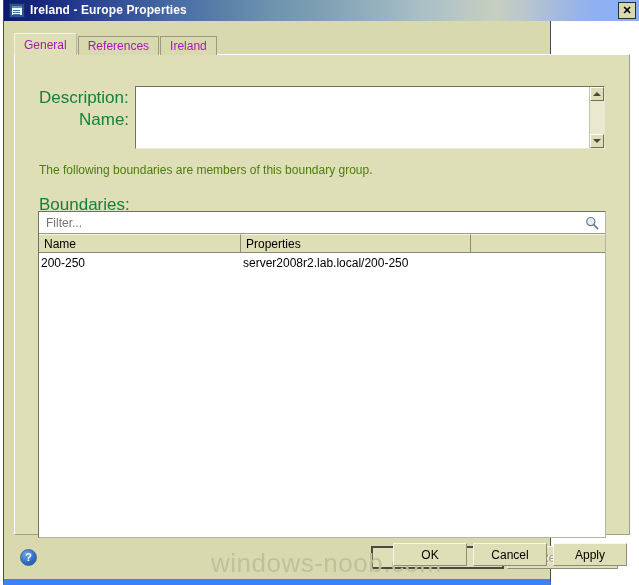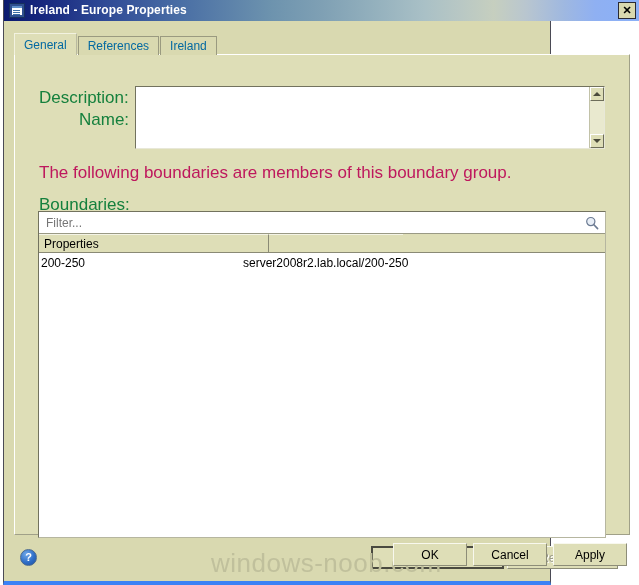--- a/index.html
+++ b/index.html
@@ -35,21 +35,21 @@
   
   #dialog {
     position: absolute;
     left: 3px;
     top: 0px;
     width: 548px;
     height: 585px;
     background: #d9d9b0;
     border-left: 1px solid #4a4a55;
     border-right: 1px solid #4a4a55;
-    border-bottom: 4px solid #3b82f6;
+    border-bottom: 6px solid #3b82f6;
     box-sizing: border-box;
   }
 
   
   #titlebar {
     position: absolute;
     left: 0; top: 0;
     width: 636px;
     height: 21px;
     background: linear-gradient(to right,
@@ -132,21 +132,21 @@
   .tab {
     height: 19px;
     padding: 0 9px;
     background: #d9d9b0;
     border: 1px solid #9a9a80;
     border-bottom: none;
     box-sizing: border-box;
     display: flex;
     align-items: center;
     font-size: 12px;
-    color: #0369a1;
+    color: #a21caf;
     margin-right: 1px;
     cursor: default;
     white-space: nowrap;
   }
   .tab.active {
     height: 22px;
     background: #dedeb7;
     border-color: #b9b9a0;
     border-top: 1px solid #f2f2e0;
     border-left: 1px solid #f2f2e0;
@@ -256,22 +256,22 @@
     border-left: 4px solid transparent;
     border-right: 4px solid transparent;
     border-top: 4px solid #4a4a3c;
   }
 
   
   #info-text {
     position: absolute;
     left: 24px;
     top: 108px;
-    font-size: 17px;
-    color: #be185d;
+    font-size: 12px;
+    color: #4d7c0f;
     white-space: nowrap;
     text-align: right;
   }
 
   
   #boundaries-label {
     left: 24px;
     top: 140px;
   }
   #list-container {
@@ -504,20 +504,21 @@
         <input id="filter-input" type="text" placeholder="Filter..." style="">
         <div id="search-icon">
           <svg width="14" height="14" viewBox="0 0 14 14">
             <circle cx="5.8" cy="5.6" r="4.1" fill="#e8eef6" stroke="#6b7a92" stroke-width="1.2"></circle>
             <line x1="8.9" y1="8.7" x2="12.6" y2="12.6" stroke="#6b7a92" stroke-width="1.6" stroke-linecap="round"></line>
           </svg>
         </div>
       </div>
 
       <div id="header-row">
+        <div class="col-header" style="width:202px;">Name</div>
         <div class="col-header" style="width:230px;">Properties</div>
         <div class="col-header" style="width:134px;border-right:none;"></div>
       </div>
 
       <div id="rows-area">
         <div class="data-row">
           <div class="data-cell" style="width:202px;">200-250</div>
           <div class="data-cell" style="width:230px;">server2008r2.lab.local/200-250</div>
         </div>
       </div>

